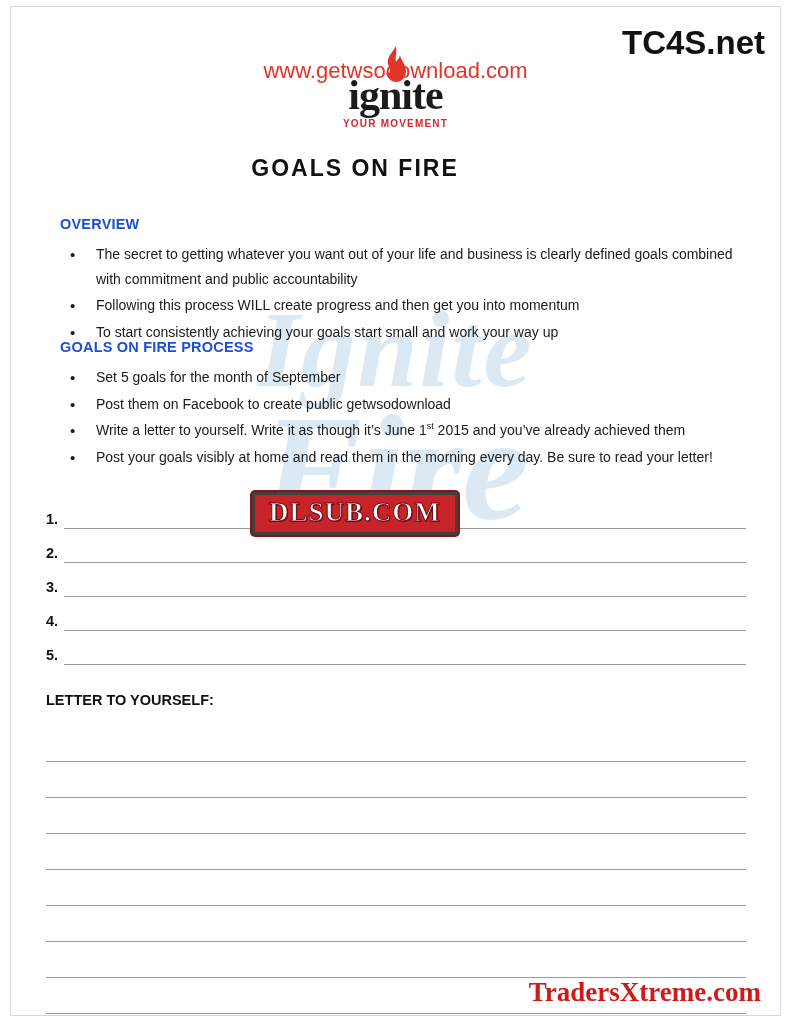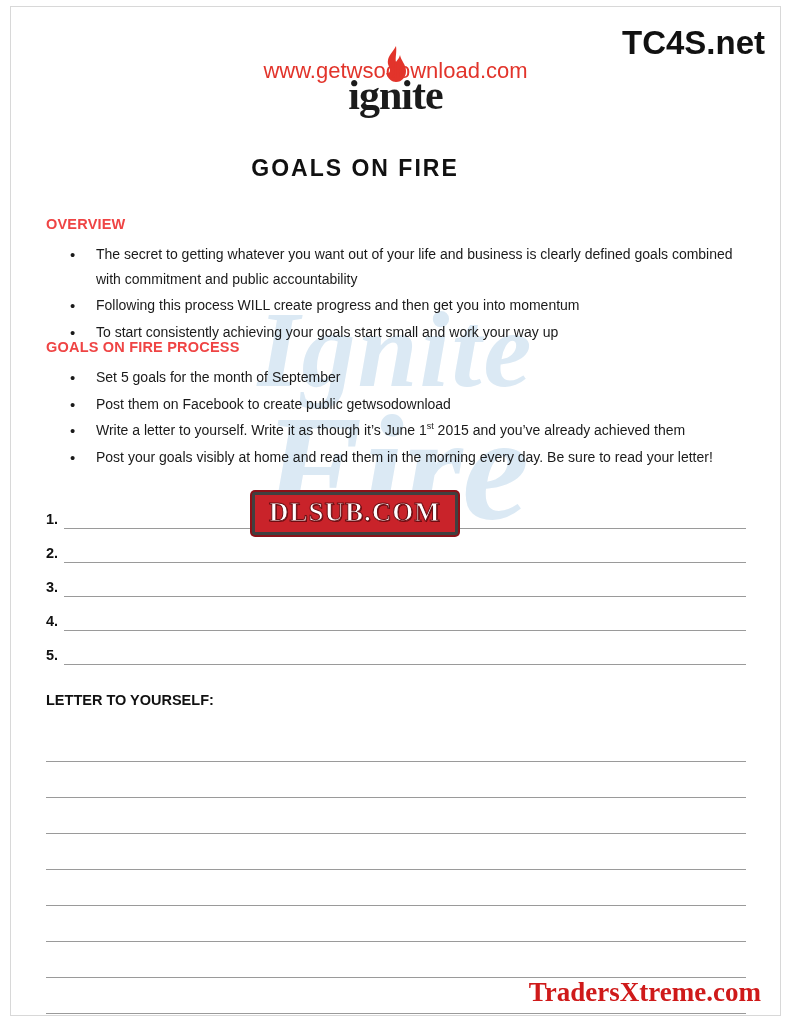--- a/index.html
+++ b/index.html
@@ -163,22 +163,23 @@
   }
   .section {
     position: absolute;
     left: 46px;
     width: 700px;
   }
   .heading {
     font-family: "Liberation Sans", sans-serif;
     font-weight: bold;
     font-size: 14.5px;
-    color: #ef4444;
+    color: #1d4ed8;
     letter-spacing: 0.2px;
+    margin-left: 14px;
   }
   ul.bullets {
     list-style: none;
     margin: 10px 0 0 0;
     padding: 0;
   }
   ul.bullets li {
     position: relative;
     padding-left: 50px;
     font-size: 14px;
@@ -262,20 +263,21 @@
     <div class="plate">
       <span class="txt">DLSUB.COM</span>
     </div>
   </div>
 
   <div class="logo">
     <svg class="flame" viewBox="0 0 34 36">
       <path d="M17 0 C13 7 10 9 9 14 C8 19 11 21 11 24 C11 27 9 28 7 27 C9 33 13 36 17 36 C23 36 27 31 27 25 C27 18 22 15 21 9 C20 13 18 14 17 16 C16 12 18 6 17 0 Z" fill="#e2342b"></path>
     </svg>
     <div class="word">ignite</div>
+    <div class="tag">YOUR MOVEMENT</div>
   </div>
 
   <div class="doc">
 
     <div class="doc-title">GOALS ON FIRE</div>
 
     <div class="section" style="top:216px;">
       <div class="heading">OVERVIEW</div>
       <ul class="bullets">
         <li>The secret to getting whatever you want out of your life and business is clearly defined goals combined with commitment and public accountability</li>

